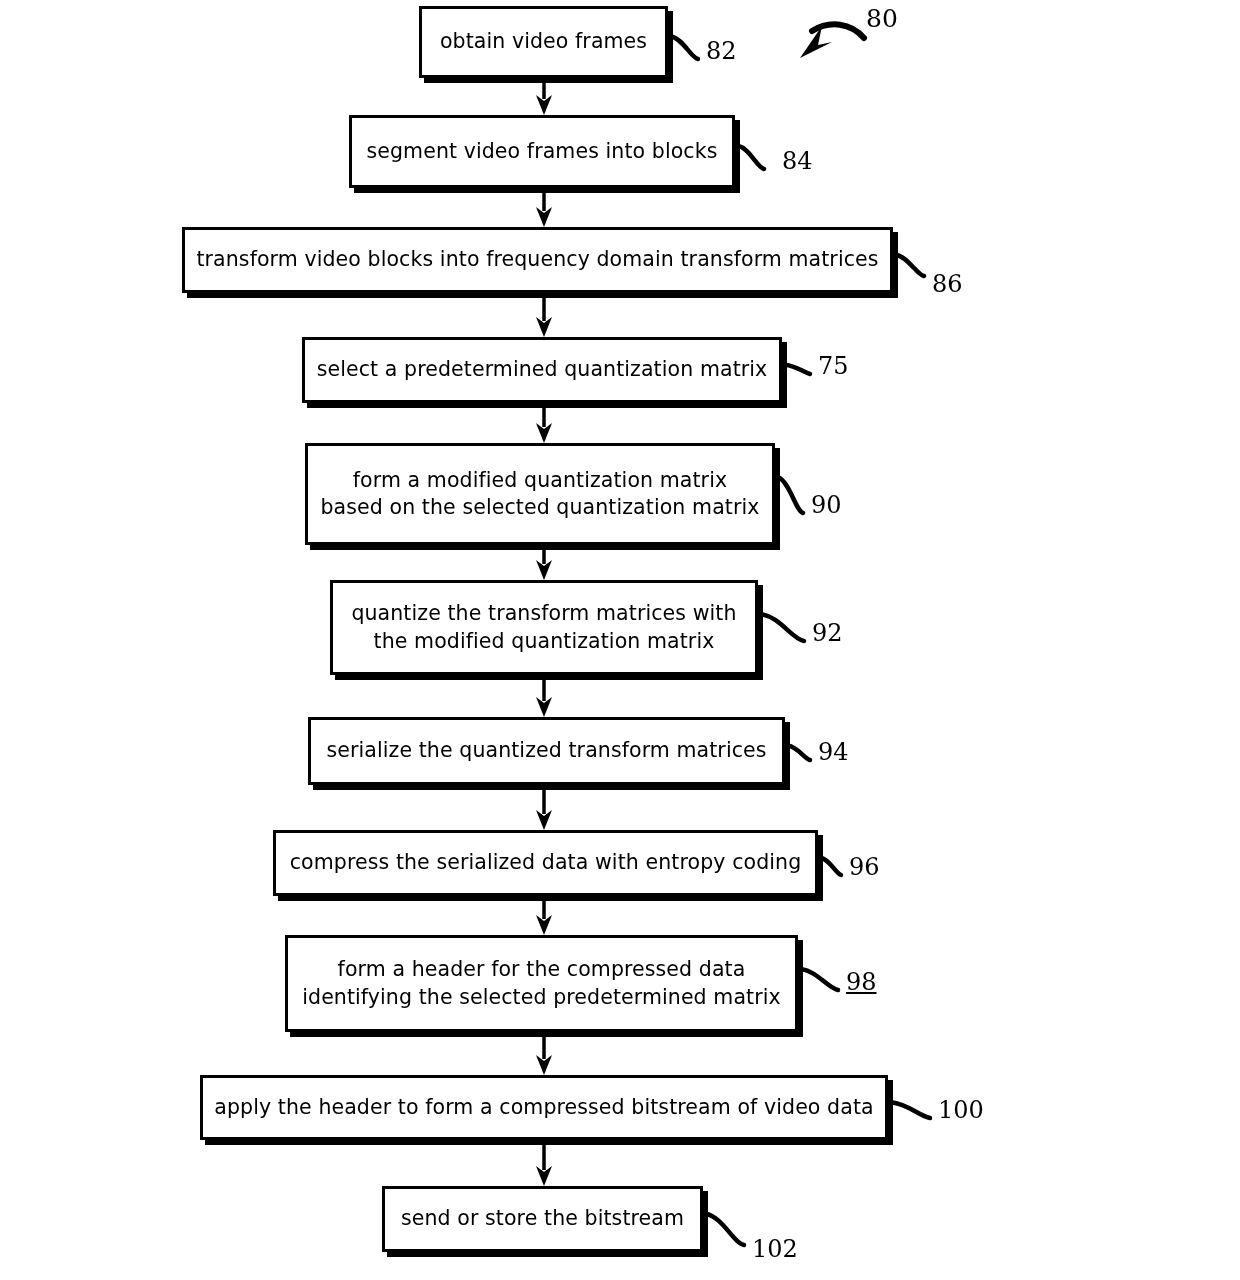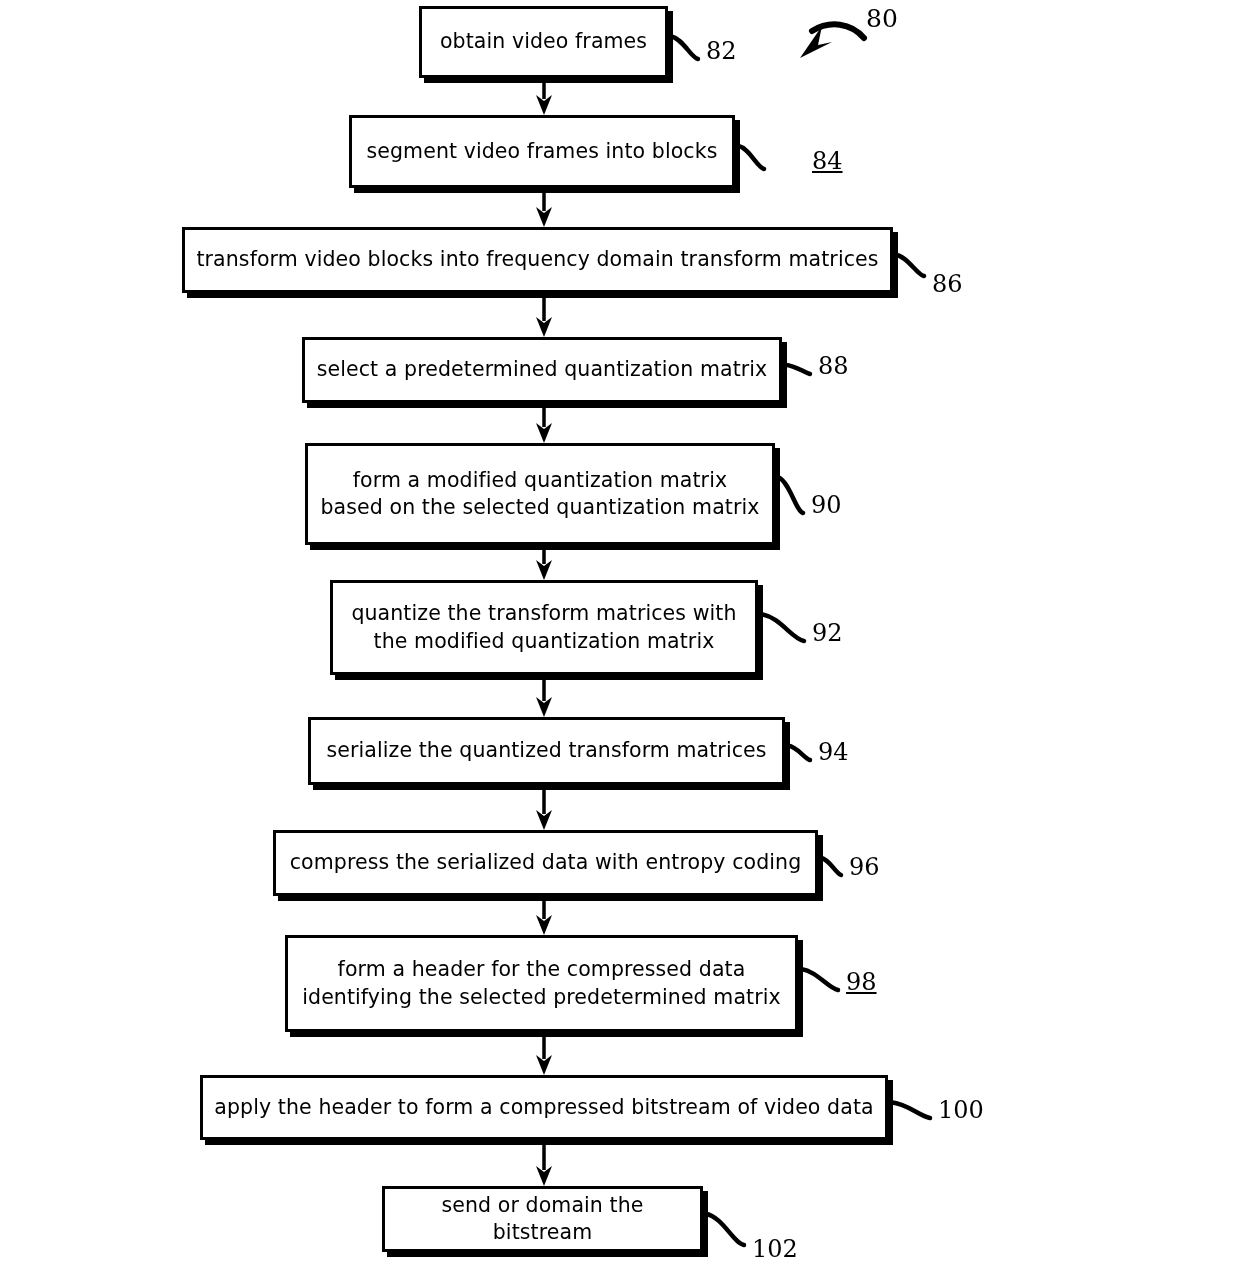--- a/index.html
+++ b/index.html
@@ -173,29 +173,29 @@
         <div class="node-label">compress the serialized data with entropy coding</div>
       </div>
       <div class="node-box" style="left: 285px; top: 935px; width: 513px; height: 97px;">
         <div class="node-label">form a header for the compressed data
 identifying the selected predetermined matrix</div>
       </div>
       <div class="node-box" style="left: 200px; top: 1075px; width: 688px; height: 65px;">
         <div class="node-label">apply the header to form a compressed bitstream of video data</div>
       </div>
       <div class="node-box" style="left: 382px; top: 1186px; width: 321px; height: 66px;">
-        <div class="node-label">send or domain the bitstream</div>
+        <div class="node-label">send or store the bitstream</div>
       </div>
     </div>
 
   <div id="refs-layer">
       <div class="ref-num" style="left: 706px; top: 37px;">82</div>
-      <div class="ref-num" style="left: 812px; top: 147px; text-decoration: underline;">84</div>
+      <div class="ref-num" style="left: 782px; top: 147px;">84</div>
       <div class="ref-num" style="left: 932px; top: 270px;">86</div>
-      <div class="ref-num" style="left: 818px; top: 352px;">88</div>
+      <div class="ref-num" style="left: 818px; top: 352px;">75</div>
       <div class="ref-num" style="left: 811px; top: 491px;">90</div>
       <div class="ref-num" style="left: 812px; top: 619px;">92</div>
       <div class="ref-num" style="left: 818px; top: 738px;">94</div>
       <div class="ref-num" style="left: 849px; top: 853px;">96</div>
       <div class="ref-num" style="left: 846px; top: 968px; text-decoration: underline;">98</div>
       <div class="ref-num" style="left: 938px; top: 1096px;">100</div>
       <div class="ref-num" style="left: 752px; top: 1223px; margin-top: 12px;">102</div>
     </div>
 
   <div class="ref-num ref-num-80" id="figure-ref-number" style="left:866px; top:4px;">80</div>

